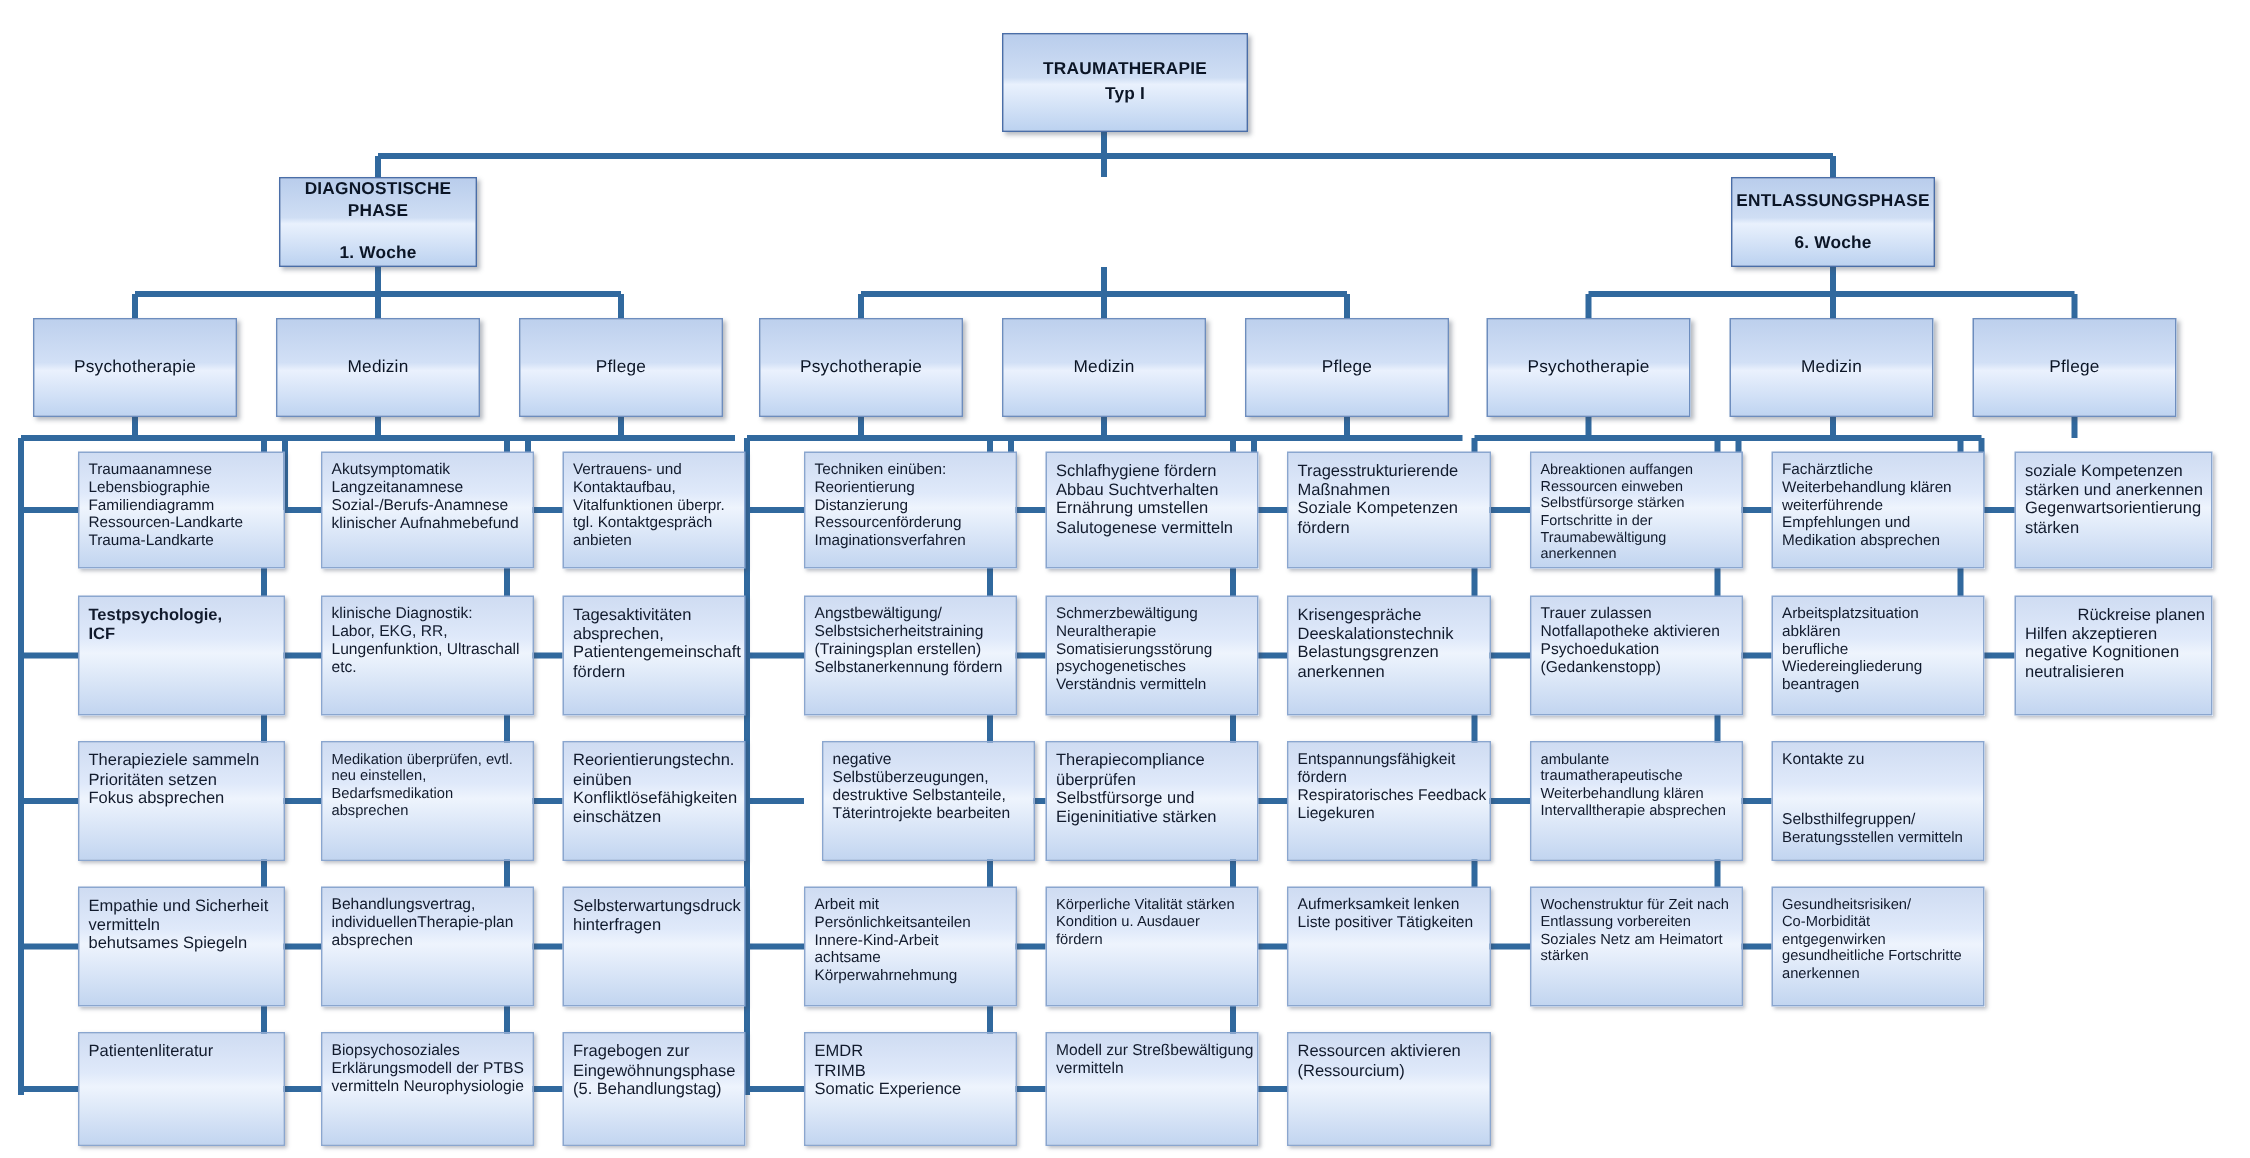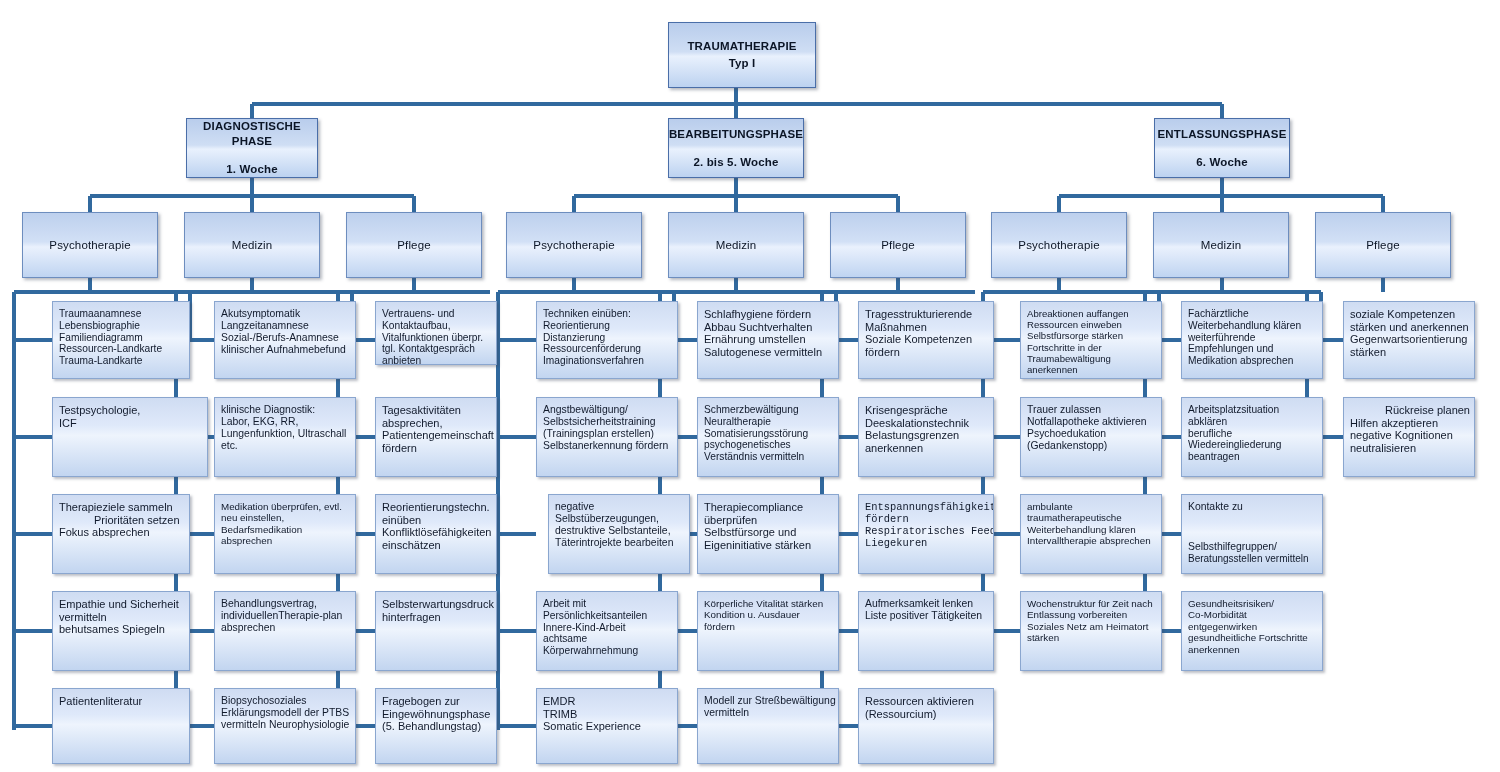--- a/index.html
+++ b/index.html
@@ -203,37 +203,31 @@
       <path d="M1321,292 L1321,340"></path>
       <path d="M1321,340 L1343,340"></path>
 
       <path d="M1383,278 L1383,292"></path>
       <path d="M1307,292 L1307,440"></path>
       <path d="M1307,340 L1343,340"></path>
       <path d="M1307,437 L1343,437"></path>
     </g>
   </svg>
 
-  <div class="node root" style="left:668px; top:22px; width:148px; height:66px;">
+  <div class="node root" style="left:668px; top:22px; width:164px; height:66px;">
     <div class="node-inner">
       <div class="title-line">TRAUMATHERAPIE</div>
       <div class="title-line sub">Typ I</div>
     </div>
   </div>
 
   <div class="node phase" style="left:186px; top:118px; width:132px; height:60px;">
     <div class="node-inner">
       <div class="title-line">DIAGNOSTISCHE PHASE</div>
       <div class="title-line sub">1. Woche</div>
-    </div>
-  </div>
-  <div class="node phase" style="left:668px; top:118px; width:136px; height:60px;">
-    <div class="node-inner">
-      <div class="title-line">BEARBEITUNGSPHASE</div>
-      <div class="title-line sub">2. bis 5. Woche</div>
     </div>
   </div>
   <div class="node phase" style="left:1154px; top:118px; width:136px; height:60px;">
     <div class="node-inner">
       <div class="title-line">ENTLASSUNGSPHASE</div>
       <div class="title-line sub">6. Woche</div>
     </div>
   </div>
 
   <div class="node discipline" style="left:22px; top:212px; width:136px; height:66px;">
@@ -285,30 +279,30 @@
   <div id="leaf-layer">
       <div class="node leaf" style="left: 52px; top: 301px; width: 138px; height: 78px;">
         <div class="node-inner">
           <div class="line" style="font-size: 10.2px; line-height: 11.8px;">Traumaanamnese</div>
           <div class="line" style="font-size: 10.2px; line-height: 11.8px;">Lebensbiographie</div>
           <div class="line" style="font-size: 10.2px; line-height: 11.8px;">Familiendiagramm</div>
           <div class="line" style="font-size: 10.2px; line-height: 11.8px;">Ressourcen-Landkarte</div>
           <div class="line" style="font-size: 10.2px; line-height: 11.8px;">Trauma-Landkarte</div>
         </div>
       </div>
-      <div class="node leaf" style="left: 52px; top: 397px; width: 156px; height: 80px;">
+      <div class="node leaf" style="left: 52px; top: 397px; width: 138px; height: 80px; font-weight: bold;">
         <div class="node-inner">
           <div class="line" style="font-size: 11px; line-height: 12.6px;">Testpsychologie,</div>
           <div class="line" style="font-size: 11px; line-height: 12.6px;">ICF</div>
         </div>
       </div>
       <div class="node leaf" style="left: 52px; top: 494px; width: 138px; height: 80px;">
         <div class="node-inner">
           <div class="line" style="font-size: 11px; line-height: 12.6px;">Therapieziele sammeln</div>
-          <div class="line" style="font-size: 11px; line-height: 12.6px; margin-left: 35px;">Prioritäten setzen</div>
+          <div class="line" style="font-size: 11px; line-height: 12.6px;">Prioritäten setzen</div>
           <div class="line" style="font-size: 11px; line-height: 12.6px;">Fokus absprechen</div>
         </div>
       </div>
       <div class="node leaf" style="left: 52px; top: 591px; width: 138px; height: 80px;">
         <div class="node-inner">
           <div class="line" style="font-size: 11px; line-height: 12.6px;">Empathie und Sicherheit</div>
           <div class="line" style="font-size: 11px; line-height: 12.6px;">vermitteln</div>
           <div class="line" style="font-size: 11px; line-height: 12.6px;">behutsames Spiegeln</div>
         </div>
       </div>
@@ -348,21 +342,21 @@
           <div class="line" style="font-size: 10.4px; line-height: 12px;">absprechen</div>
         </div>
       </div>
       <div class="node leaf" style="left: 214px; top: 688px; width: 142px; height: 76px;">
         <div class="node-inner">
           <div class="line" style="font-size: 10.4px; line-height: 12px;">Biopsychosoziales</div>
           <div class="line" style="font-size: 10.4px; line-height: 12px;">Erklärungsmodell der PTBS</div>
           <div class="line" style="font-size: 10.4px; line-height: 12px;">vermitteln Neurophysiologie</div>
         </div>
       </div>
-      <div class="node leaf" style="left: 375px; top: 301px; width: 122px; height: 64px;">
+      <div class="node leaf" style="left: 375px; top: 301px; width: 122px; height: 78px;">
         <div class="node-inner">
           <div class="line" style="font-size: 10.2px; line-height: 11.8px;">Vertrauens- und</div>
           <div class="line" style="font-size: 10.2px; line-height: 11.8px;">Kontaktaufbau,</div>
           <div class="line" style="font-size: 10.2px; line-height: 11.8px;">Vitalfunktionen überpr.</div>
           <div class="line" style="font-size: 10.2px; line-height: 11.8px;">tgl. Kontaktgespräch</div>
           <div class="line" style="font-size: 10.2px; line-height: 11.8px;">anbieten</div>
         </div>
       </div>
       <div class="node leaf" style="left: 375px; top: 397px; width: 122px; height: 80px;">
         <div class="node-inner">
@@ -481,21 +475,21 @@
         </div>
       </div>
       <div class="node leaf" style="left: 858px; top: 397px; width: 136px; height: 80px;">
         <div class="node-inner">
           <div class="line" style="font-size: 11px; line-height: 12.6px;">Krisengespräche</div>
           <div class="line" style="font-size: 11px; line-height: 12.6px;">Deeskalationstechnik</div>
           <div class="line" style="font-size: 11px; line-height: 12.6px;">Belastungsgrenzen</div>
           <div class="line" style="font-size: 11px; line-height: 12.6px;">anerkennen</div>
         </div>
       </div>
-      <div class="node leaf" style="left: 858px; top: 494px; width: 136px; height: 80px; font-family: Liberation Mono, monospace;">
+      <div class="node leaf" style="left: 858px; top: 494px; width: 136px; height: 80px;">
         <div class="node-inner">
           <div class="line" style="font-size: 10.4px; line-height: 12px;">Entspannungsfähigkeit</div>
           <div class="line" style="font-size: 10.4px; line-height: 12px;">fördern</div>
           <div class="line" style="font-size: 10.4px; line-height: 12px;">Respiratorisches Feedback</div>
           <div class="line" style="font-size: 10.4px; line-height: 12px;">Liegekuren</div>
         </div>
       </div>
       <div class="node leaf" style="left: 858px; top: 591px; width: 136px; height: 80px;">
         <div class="node-inner">
           <div class="line" style="font-size: 10.4px; line-height: 12px;">Aufmerksamkeit lenken</div>

